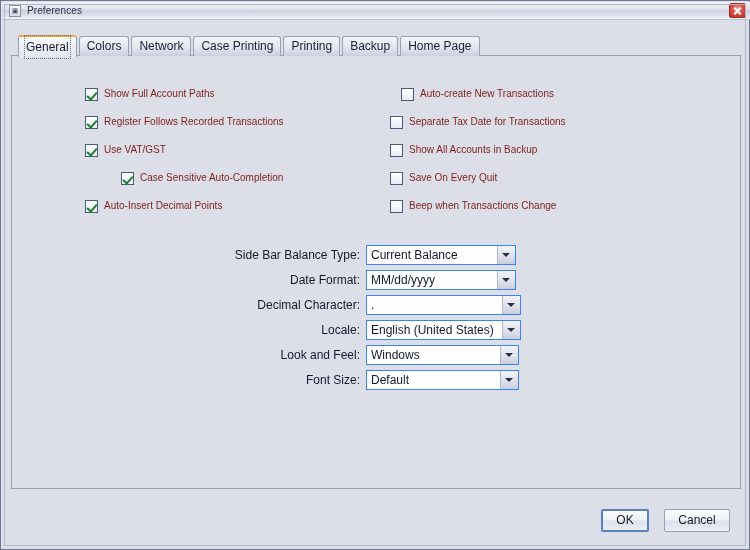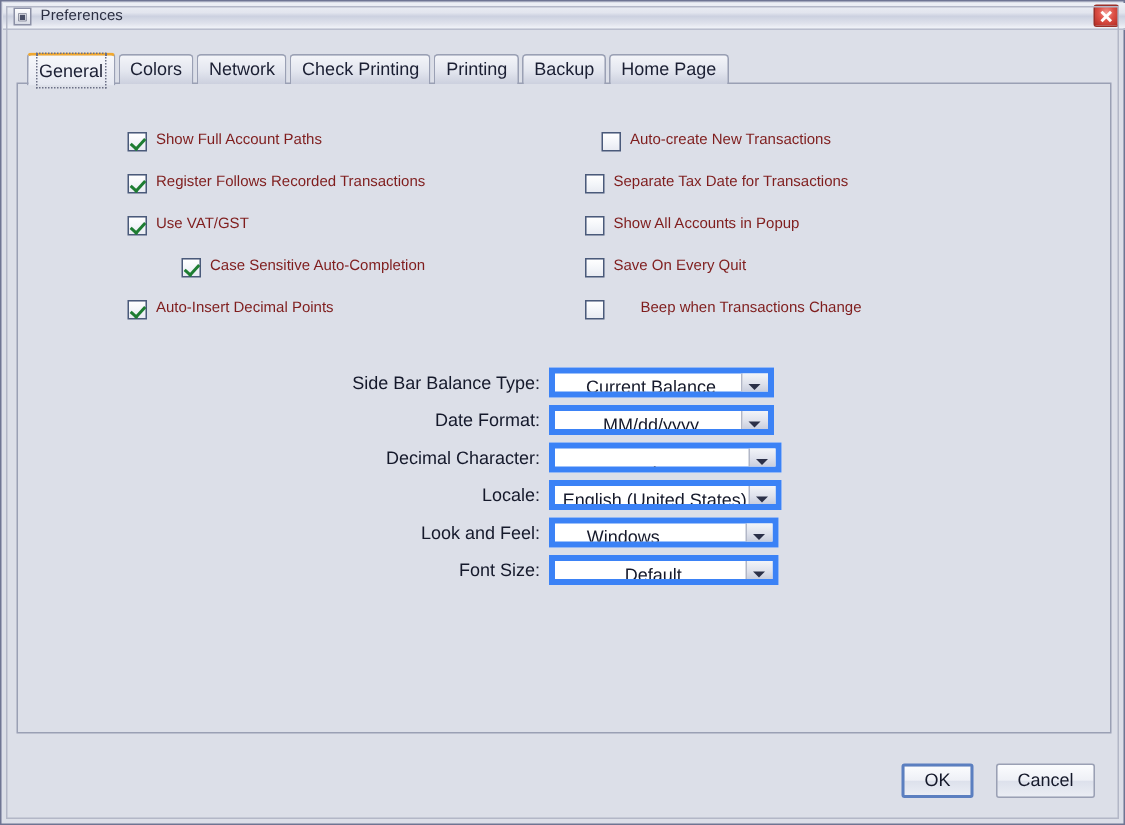--- a/index.html
+++ b/index.html
@@ -192,26 +192,25 @@
     text-align: right;
     padding-right: 6px;
     font-size: 12px;
     color: #15192b;
     white-space: nowrap;
     box-sizing: border-box;
   }
   .dd-box {
     height: 20px;
     box-sizing: border-box;
-    border: 4px solid #3b82f6;
+    border: 1px solid #3b82f6;
     background: #ffffff;
     display: flex;
     align-items: stretch;
     cursor: pointer;
-    text-align: center;
   }
   .dd-value {
     flex: 1;
     font-size: 12px;
     color: #15192b;
     line-height: 18px;
     padding-left: 4px;
     white-space: nowrap;
     overflow: hidden;
   }
@@ -265,21 +264,21 @@
         <span class="x2"></span>
     </div>
   </div>
 
   <div id="window-inner-border"></div>
 
   <div id="tabstrip">
       <div class="tab selected"><span class="tab-label">General</span></div>
       <div class="tab"><span class="tab-label">Colors</span></div>
       <div class="tab"><span class="tab-label">Network</span></div>
-      <div class="tab"><span class="tab-label">Check Printing</span></div>
+      <div class="tab"><span class="tab-label">Case Printing</span></div>
       <div class="tab"><span class="tab-label">Printing</span></div>
       <div class="tab"><span class="tab-label">Backup</span></div>
       <div class="tab"><span class="tab-label">Home Page</span></div>
     </div>
 
   <div id="tabpanel">
     <div id="checkboxes-left">
         <div class="cb-row cb-col-left" style="top: 31px;">
           <span class="checkbox checked"></span>
           <span class="cb-label">Show Full Account Paths</span>
@@ -305,27 +304,27 @@
         <div class="cb-row cb-col-right" style="top: 31px; padding-left: 11px;">
           <span class="checkbox"></span>
           <span class="cb-label">Auto-create New Transactions</span>
         </div>
         <div class="cb-row cb-col-right" style="top: 59px;">
           <span class="checkbox"></span>
           <span class="cb-label">Separate Tax Date for Transactions</span>
         </div>
         <div class="cb-row cb-col-right" style="top: 87px;">
           <span class="checkbox"></span>
-          <span class="cb-label">Show All Accounts in Popup</span>
+          <span class="cb-label">Show All Accounts in Backup</span>
         </div>
         <div class="cb-row cb-col-right" style="top: 115px;">
           <span class="checkbox"></span>
           <span class="cb-label">Save On Every Quit</span>
         </div>
-        <div class="cb-row cb-col-right" style="top: 143px; gap: 18px;">
+        <div class="cb-row cb-col-right" style="top: 143px;">
           <span class="checkbox"></span>
           <span class="cb-label">Beep when Transactions Change</span>
         </div>
       </div>
     <div id="dropdowns">
         <div class="dd-row" style="top: 189px; left: 196px;">
           <div class="dd-label">Side Bar Balance Type:</div>
           <div class="dd-box" style="width: 150px;">
             <div class="dd-value">Current Balance</div>
             <div class="dd-arrow"></div>

